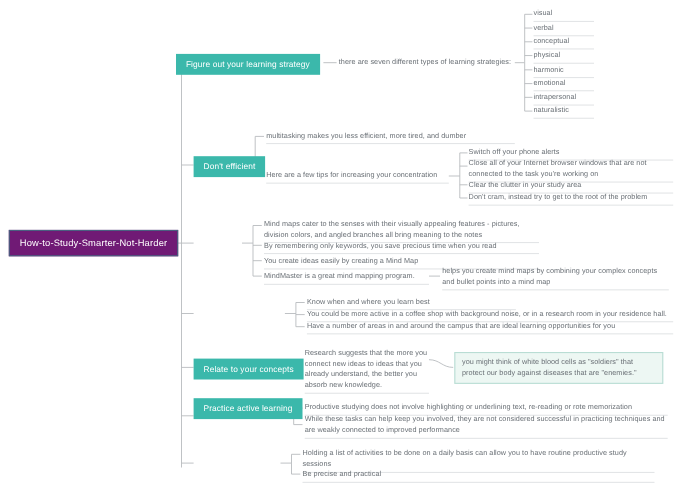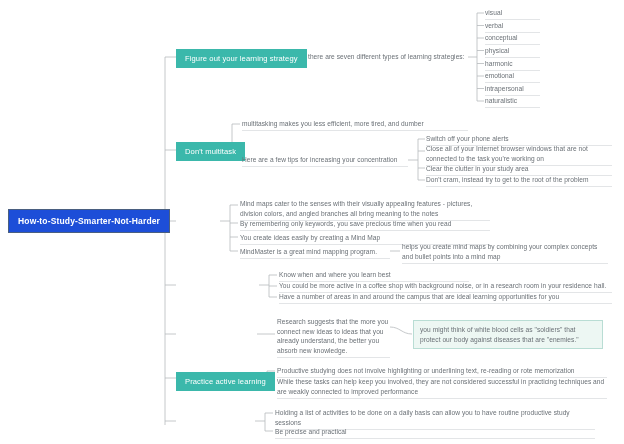--- a/index.html
+++ b/index.html
@@ -10,28 +10,28 @@
     color:#5b6166;
     overflow:hidden;
     position:relative;
   }
   #canvas{position:absolute;left:0;top:0;width:624px;height:444px;}
   svg.lines{position:absolute;left:0;top:0;width:624px;height:444px;pointer-events:none;}
 
   .node{position:absolute;box-sizing:border-box;}
 
   .root{
-    background:#1d4ed8;
+    background:#701a75;
     color:#ffffff;
     font-size:8.5px;
     letter-spacing:.15px;
     padding:6px 9px;
     border:1px solid #4a5f80;
     white-space:nowrap;
-    font-weight:700;
+    font-weight:400;
   }
   .branch{
     background:#3bb8ab;
     color:#ffffff;
     font-size:7.6px;
     padding:5px 9px;
     white-space:nowrap;
     letter-spacing:.1px;
   }
   .leaf{
@@ -126,59 +126,62 @@
       <path d="M255 421 H265 V413 M265 421 V431"></path>
       <path d="M265 413 H273"></path>
       <path d="M265 431 H273"></path>
     </g>
   </svg>
 
   <div class="node root" style="left:8px;top:209px;">
     <span>How-to-Study-Smarter-Not-Harder</span>
   </div>
 
-  <div class="node branch" style="left:176px;top:49px;">
+  <div class="node branch" style="left:160px;top:49px;">
     <span>Figure out your learning strategy</span>
   </div>
   <div class="node plain" style="left:308px;top:52px;width:160px;">there are seven different types of learning strategies:</div>
 
   <div class="node leaf" style="left:485px;top:8px;width:55px;">visual</div>
   <div class="node leaf" style="left:485px;top:20.5px;width:55px;">verbal</div>
   <div class="node leaf" style="left:485px;top:33px;width:55px;">conceptual</div>
   <div class="node leaf" style="left:485px;top:45.5px;width:55px;">physical</div>
   <div class="node leaf" style="left:485px;top:58.5px;width:55px;">harmonic</div>
   <div class="node leaf" style="left:485px;top:71px;width:55px;">emotional</div>
   <div class="node leaf" style="left:485px;top:83.5px;width:55px;">intrapersonal</div>
   <div class="node leaf" style="left:485px;top:96px;width:55px;">naturalistic</div>
 
   <div class="node branch" style="left:176px;top:142px;">
-    <span>Don't multitask</span>
+    <span>Don't efficient</span>
   </div>
   <div class="node leaf" style="left:242px;top:119px;width:226px;">multitasking makes you less efficient, more tired, and dumber</div>
   <div class="node leaf" style="left:242px;top:155px;width:166px;">Here are a few tips for increasing your concentration</div>
 
   <div class="node leaf" style="left:426px;top:134px;width:186px;">Switch off your phone alerts</div>
   <div class="node leaf" style="left:426px;top:144px;width:186px;">Close all of your Internet browser windows that are not connected to the task you're working on</div>
   <div class="node leaf" style="left:426px;top:164px;width:186px;">Clear the clutter in your study area</div>
   <div class="node leaf" style="left:426px;top:175px;width:186px;">Don't cram, instead try to get to the root of the problem</div>
 
   <div class="node leaf" style="left:240px;top:199px;width:250px;">Mind maps cater to the senses with their visually appealing features - pictures, division colors, and angled branches all bring meaning to the notes</div>
   <div class="node leaf" style="left:240px;top:219px;width:250px;">By remembering only keywords, you save precious time when you read</div>
   <div class="node leaf" style="left:240px;top:233px;width:250px;">You create ideas easily by creating a Mind Map</div>
   <div class="node leaf" style="left:240px;top:247px;width:150px;">MindMaster is a great mind mapping program.</div>
   <div class="node leaf" style="left:402px;top:242px;width:206px;">helps you create mind maps by combining your complex concepts and bullet points into a mind map</div>
 
   <div class="node leaf" style="left:279px;top:270px;width:190px;">Know when and where you learn best</div>
   <div class="node leaf" style="left:279px;top:281px;width:333px;">You could be more active in a coffee shop with background noise, or in a research room in your residence hall.</div>
   <div class="node leaf" style="left:279px;top:292px;width:333px;">Have a number of areas in and around the campus that are ideal learning opportunities for you</div>
 
+  <div class="node branch" style="left:176px;top:326px;">
+    <span>Relate to your concepts</span>
+  </div>
   <div class="node leaf" style="left:277px;top:317px;width:113px;">Research suggests that the more you connect new ideas to ideas that you already understand, the better you absorb new knowledge.</div>
   <div class="node callout" style="left:413px;top:320px;width:190px;">you might think of white blood cells as "soldiers" that protect our body against diseases that are "enemies."</div>
 
-  <div class="node branch" style="left:176px;top:372px;">
+  <div class="node branch" style="left:176px;top:362px;">
     <span>Practice active learning</span>
   </div>
   <div class="node leaf" style="left:277px;top:366px;width:330px;">Productive studying does not involve highlighting or underlining text, re-reading or rote memorization</div>
   <div class="node leaf" style="left:277px;top:377px;width:330px;">While these tasks can help keep you involved, they are not considered successful in practicing techniques and are weakly connected to improved performance</div>
 
   <div class="node leaf" style="left:275px;top:408px;width:320px;">Holding a list of activities to be done on a daily basis can allow you to have routine productive study sessions</div>
   <div class="node leaf" style="left:275px;top:427px;width:320px;">Be precise and practical</div>
 
 </div>
 

